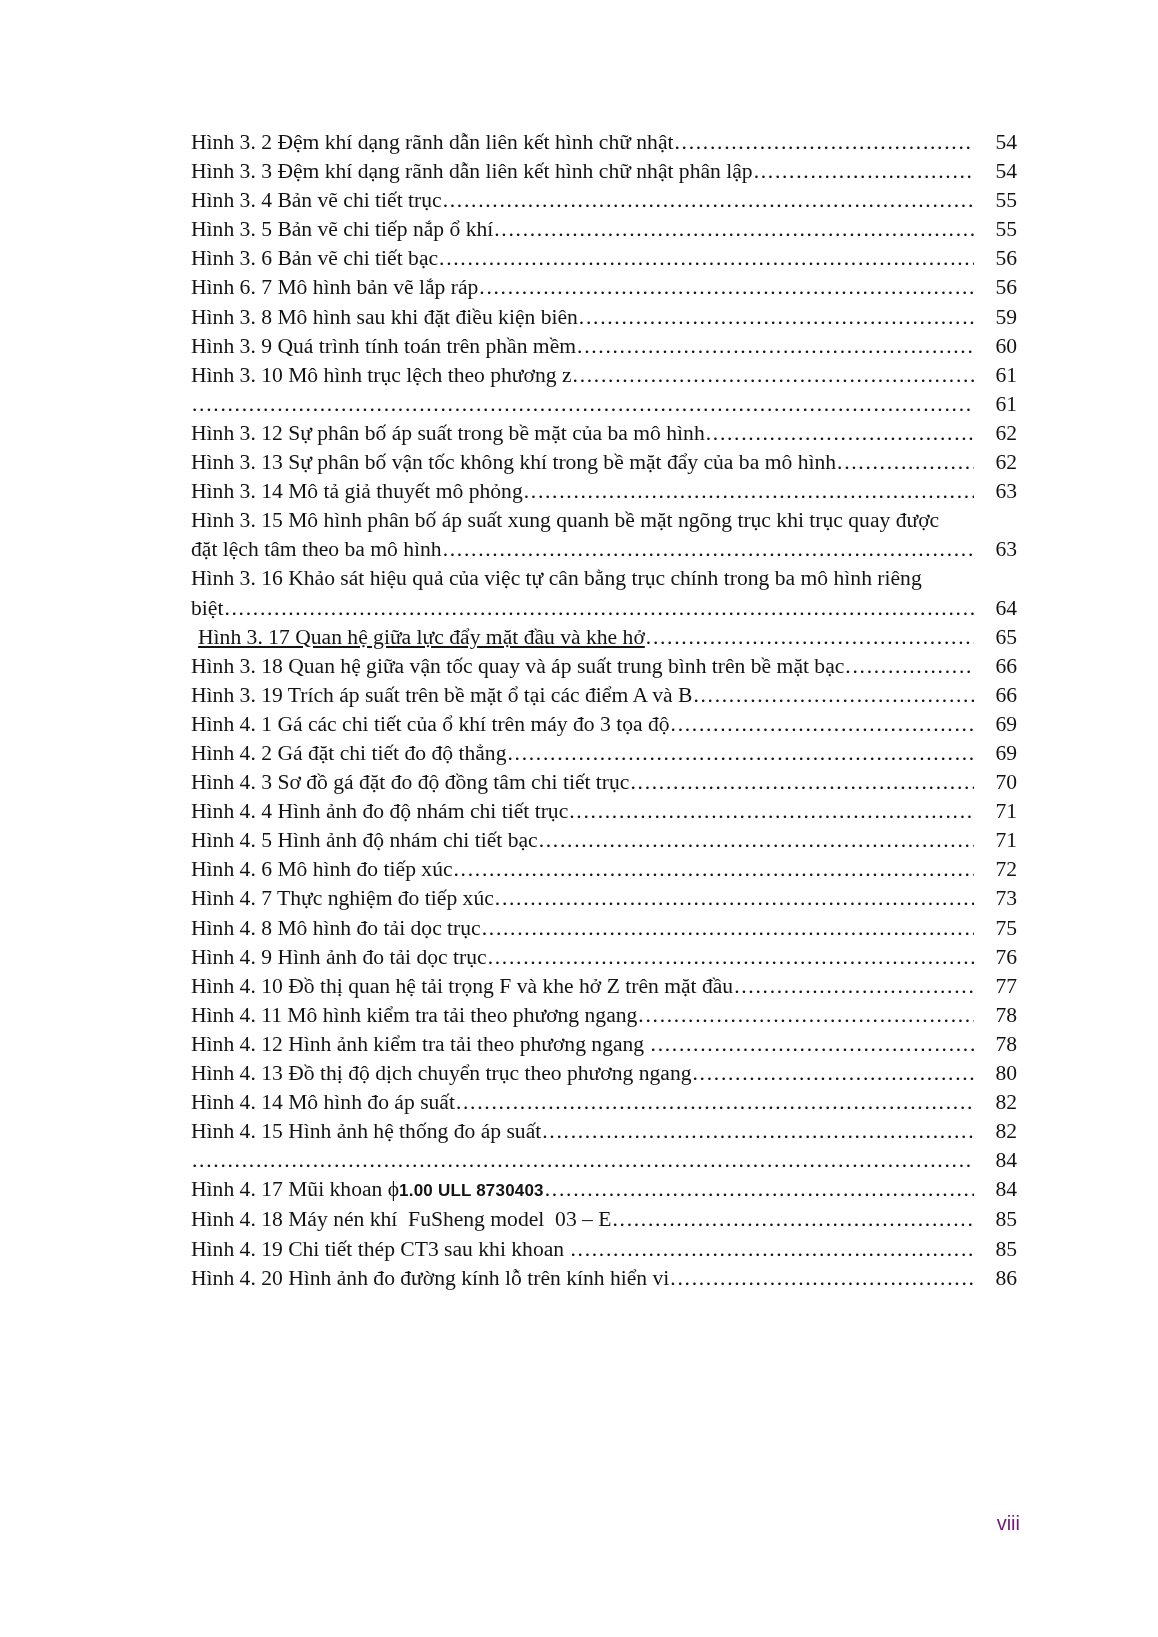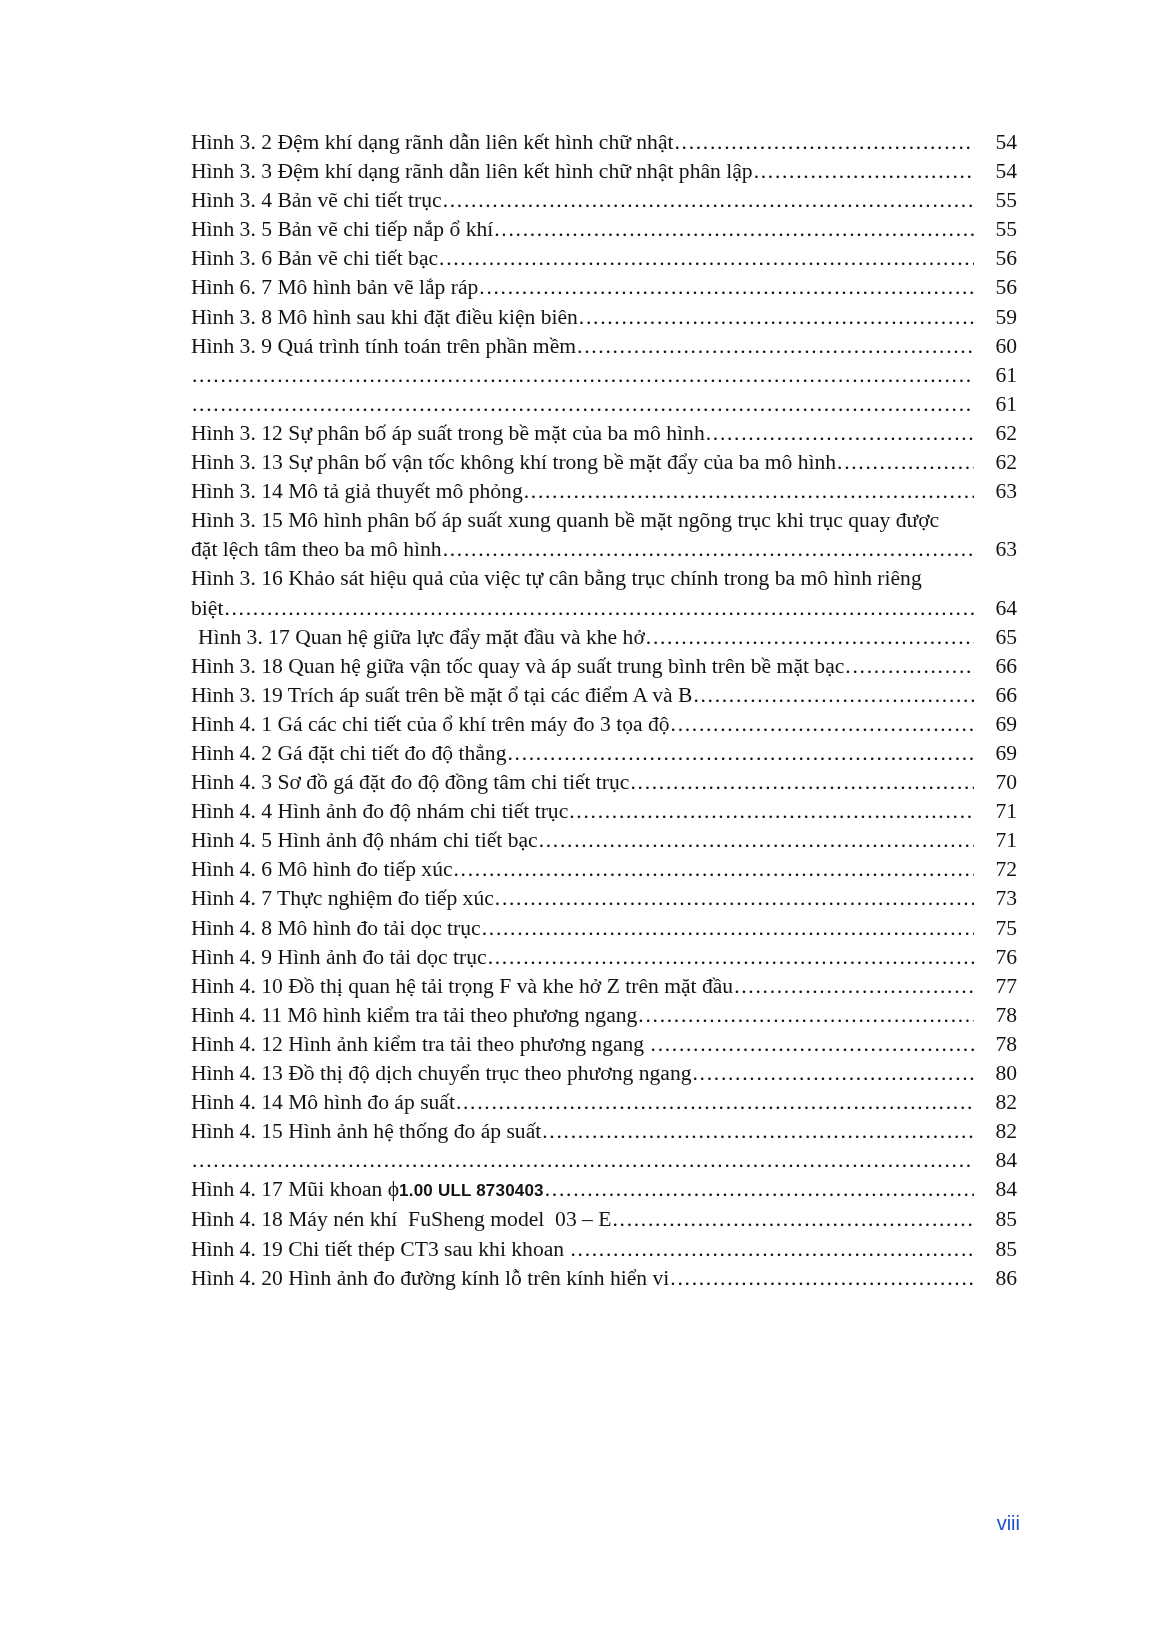--- a/index.html
+++ b/index.html
@@ -14,21 +14,21 @@
   .page { position: absolute; inset: 0; background: #ffffff; }
   .toc {
     position: absolute;
     left: 191px; top: 128px;
     width: 826px;
     font-size: 21.6px;
     line-height: 29.1px;
   }
   .line { display: flex; align-items: baseline; }
   .title { white-space: pre; flex: 0 0 auto; }
-  .title.indent { padding-left: 7px; }
+  .title.indent { padding-left: 7px; text-decoration: underline; }
   .bold-sans {
     font-family: "Liberation Sans", sans-serif;
     font-weight: bold;
     font-size: 17px;
     letter-spacing: 0.2px;
   }
   .dots {
     flex: 1 1 auto;
     overflow: hidden;
     white-space: nowrap;
@@ -45,21 +45,21 @@
     text-align: justify;
     text-align-last: justify;
     white-space: normal;
   }
   .footer-page {
     position: absolute;
     top: 1512px;
     right: 138px;
     font-family: "Liberation Sans", sans-serif;
     font-size: 20px;
-    color: #1d4ed8;
+    color: #701a75;
   }
 </style>
 </head>
 <body>
 
 <div class="page">
   <div class="toc" id="figure-list">
       <div class="line">
         <span class="title">Hình 3. 2 Đệm khí dạng rãnh dẫn liên kết hình chữ nhật</span>
         <span class="dots">....................................................................................................................................................................................................................................................................</span>
@@ -94,20 +94,21 @@
         <span class="title">Hình 3. 8 Mô hình sau khi đặt điều kiện biên</span>
         <span class="dots">....................................................................................................................................................................................................................................................................</span>
         <span class="page-num">59</span>
       </div>
       <div class="line">
         <span class="title">Hình 3. 9 Quá trình tính toán trên phần mềm</span>
         <span class="dots">....................................................................................................................................................................................................................................................................</span>
         <span class="page-num">60</span>
       </div>
       <div class="line">
+        <span class="title">Hình 3. 10 Mô hình trục lệch theo phương z</span>
         <span class="dots">....................................................................................................................................................................................................................................................................</span>
         <span class="page-num">61</span>
       </div>
       <div class="line">
         <span class="dots">....................................................................................................................................................................................................................................................................</span>
         <span class="page-num">61</span>
       </div>
       <div class="line">
         <span class="title">Hình 3. 12 Sự phân bố áp suất trong bề mặt của ba mô hình</span>
         <span class="dots">....................................................................................................................................................................................................................................................................</span>

